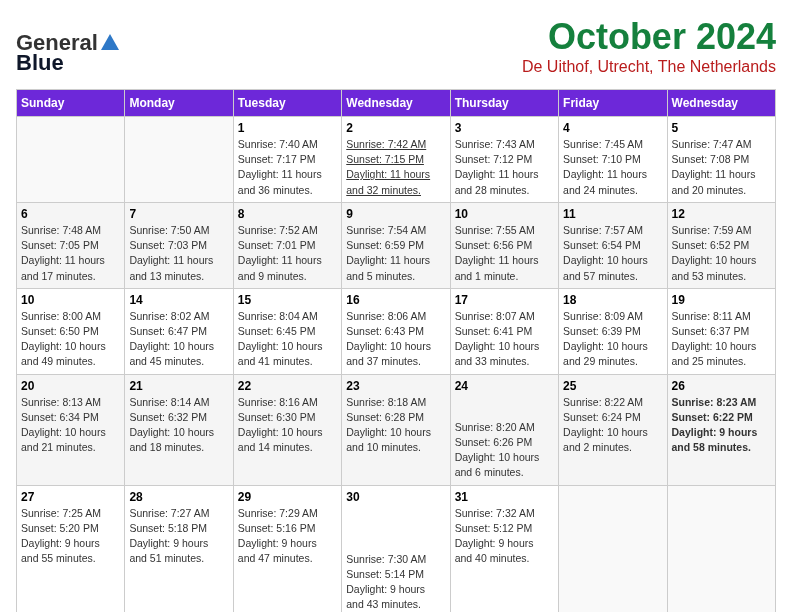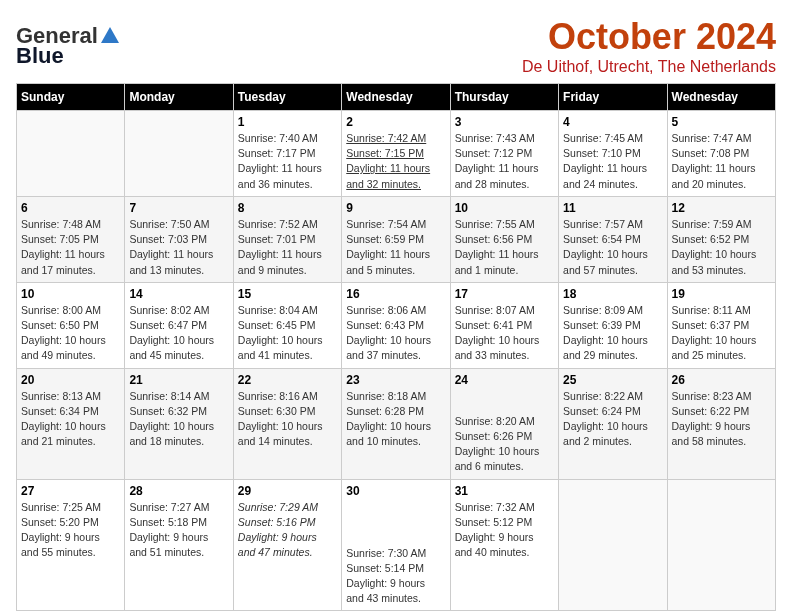--- a/index.html
+++ b/index.html
@@ -5,52 +5,52 @@
     * { box-sizing: border-box; margin: 0; padding: 0; }
     body {
       font-family: Arial, sans-serif;
       background: #fff;
       width: 792px;
       min-height: 612px;
       padding: 16px;
     }
     .header {
       display: flex;
-      align-items: center;
+      align-items: flex-end;
       justify-content: space-between;
-      margin-bottom: 7px;
+      margin-bottom: 13px;
     }
     .logo {
       display: flex;
       flex-direction: column;
       align-items: flex-start;
     }
     .logo-text {
       display: flex;
       align-items: center;
     }
     .title-area {
       text-align: right;
     }
     .month-title {
       font-size: 36px;
       font-weight: bold;
-      color: #c2410c;
+      color: #15803d;
     }
     .location {
       font-size: 16px;
       color: #b91c1c;
     }
     table {
       width: 100%;
       border-collapse: collapse;
       font-size: 11px;
     }
     thead tr {
-      background-color: #000000;
+      background-color: #6d28d9;
       color: #fff;
     }
     thead th {
       padding: 6px 4px;
       font-weight: bold;
       font-size: 12px;
       text-align: left;
       border: 1px solid #ccc;
     }
     tbody tr {
@@ -295,21 +295,21 @@
         </td>
         <td>
           <span class="day-num">25</span>
           <div class="day-info" style="white-space: pre-line;">Sunrise: 8:22 AM
 Sunset: 6:24 PM
 Daylight: 10 hours
 and 2 minutes.</div>
         </td>
         <td>
           <span class="day-num">26</span>
-          <div class="day-info" style="white-space: pre-line;">Sunrise: 8:23 AM
+          <div class="day-info" style="white-space: pre-line; font-weight: bold;">Sunrise: 8:23 AM
 Sunset: 6:22 PM
 Daylight: 9 hours
 and 58 minutes.</div>
         </td>
       </tr>
       <tr>
         <td>
           <span class="day-num">27</span>
           <div class="day-info" style="white-space: pre-line;">Sunrise: 7:25 AM
 Sunset: 5:20 PM
@@ -318,21 +318,21 @@
         </td>
         <td>
           <span class="day-num">28</span>
           <div class="day-info" style="white-space: pre-line;">Sunrise: 7:27 AM
 Sunset: 5:18 PM
 Daylight: 9 hours
 and 51 minutes.</div>
         </td>
         <td>
           <span class="day-num">29</span>
-          <div class="day-info" style="white-space: pre-line; font-style: italic;">Sunrise: 7:29 AM
+          <div class="day-info" style="white-space: pre-line;">Sunrise: 7:29 AM
 Sunset: 5:16 PM
 Daylight: 9 hours
 and 47 minutes.</div>
         </td>
         <td>
           <span class="day-num">30</span>
           <div class="day-info" style="white-space: pre-line; margin-top: 48px;">Sunrise: 7:30 AM
 Sunset: 5:14 PM
 Daylight: 9 hours
 and 43 minutes.</div>

